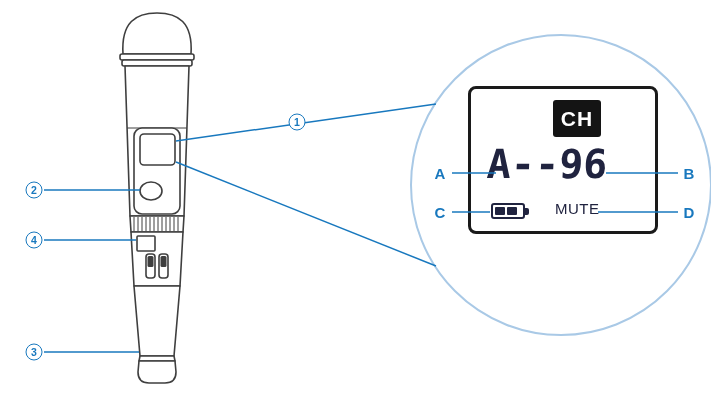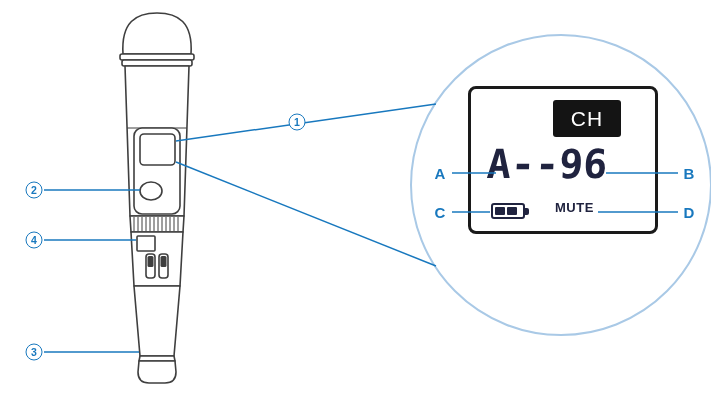--- a/index.html
+++ b/index.html
@@ -13,34 +13,34 @@
   .leader { stroke: var(--accent,#1878be); stroke-width:1.5; }
   .ring { stroke: var(--magnifier-ring,#a9c9e6); stroke-width:2; fill:none; }
   .callout { position:absolute; width:17px; height:17px; border:1.5px solid var(--accent,#1878be);
              border-radius:50%; background:#fff; color:var(--accent,#1878be); font-size:10.5px;
              font-weight:bold; display:flex; align-items:center; justify-content:center;
              transform:translate(-50%,-50%); line-height:1; }
   .pt-label { position:absolute; transform:translate(-50%,-50%); color:var(--accent,#1878be);
               font-size:15px; font-weight:bold; }
   .lcd-panel { position:absolute; left:468px; top:86px; width:190px; height:148px; background:#fff;
                border:3px solid #1a1a1a; border-radius:8px; }
-  .ch-badge { position:absolute; left:82px; top:11px; width:68px; height:37px;
+  .ch-badge { position:absolute; left:82px; top:11px; width:48px; height:37px;
               background:var(--badge-bg,#141414); color:#fff; border-radius:3px; display:flex;
-              align-items:center; justify-content:center; font-size:21px; font-weight:normal;
+              align-items:center; justify-content:center; font-size:21px; font-weight:bold;
               letter-spacing:1px; }
   .channel-value { position:absolute; left:16px; top:55px; font-family:"DejaVu Sans Mono",monospace;
                    font-weight:bold; font-size:40px; line-height:1; color:var(--lcd-text,#20233f);
                    transform:skewX(-3deg); }
   .battery { position:absolute; left:20px; top:114px; width:34px; height:16px;
              border:2px solid var(--lcd-text,#20233f); border-radius:3px; display:flex; gap:2px;
              padding:2px; }
   .battery::after { content:""; position:absolute; right:-6px; top:3px; width:4px; height:7px;
                     background:var(--lcd-text,#20233f); border-radius:0 2px 2px 0; }
   .battery .bar { width:10px; background:var(--lcd-text,#20233f); border-radius:1px; }
-  .mute { position:absolute; left:84px; top:111px; font-size:13px; font-weight:bold;
+  .mute { position:absolute; left:84px; top:111px; font-size:15px; font-weight:normal;
           letter-spacing:0.5px; color:var(--lcd-text,#20233f); }
 </style>
 </head>
 <body>
 
 <div class="canvas">
 
   <svg class="layer" width="711" height="413" viewBox="0 0 711 413">
 
     <g>

